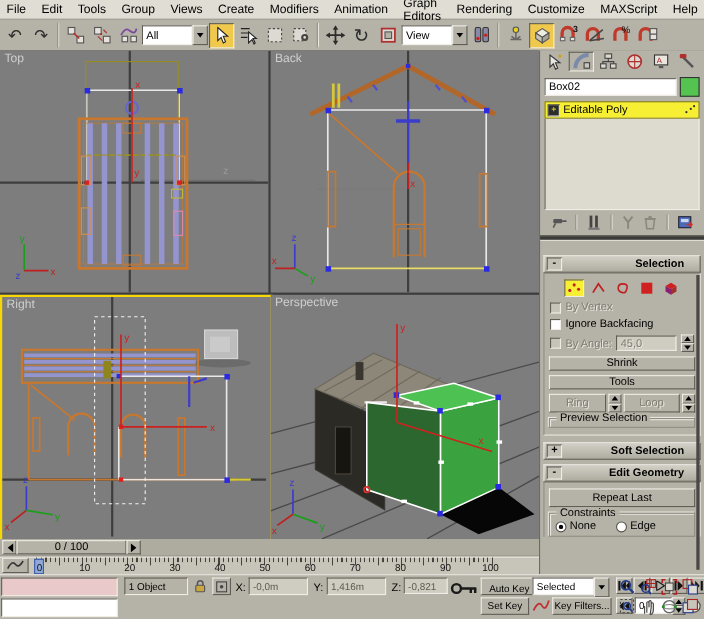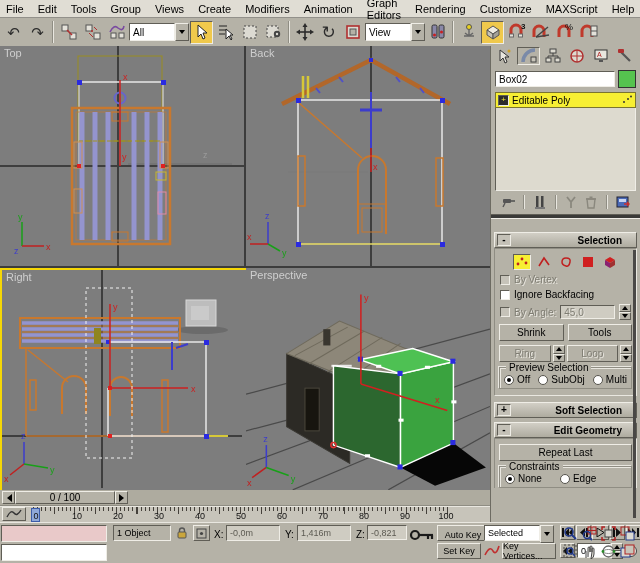--- a/index.html
+++ b/index.html
@@ -664,21 +664,21 @@
           </div>
         <div class="spin" style="height:16px">
             <div class="up">
               <span class="t"></span>
             </div>
             <div class="dn">
               <span class="t"></span>
             </div>
           </div>
       </div>
-      <div style="display:flex;gap:4px;margin:4px 1px;">
+      <div style="display:flex;gap:4px;margin:4px 1px;flex-direction:column;">
         <div class="btn" style="flex:1;height:17px">
             <span>Shrink</span>
           </div>
         <div class="btn" style="flex:1;height:17px">
             <span>Tools</span>
           </div>
       </div>
       <div style="display:flex;gap:2px;margin:4px 1px;align-items:center;">
         <div class="btn dis" style="flex:1;height:17px">
             <span>Ring</span>
@@ -698,34 +698,20 @@
             <div class="up">
               <span class="t"></span>
             </div>
             <div class="dn">
               <span class="t"></span>
             </div>
           </div>
       </div>
       <div class="grp">
         <span class="gtitle">Preview Selection</span>
-        <div style="display:flex;align-items:center;gap:3px;justify-content:space-between;padding:2px 1px 0 1px;">
-          <span style="display:flex;align-items:center;gap:3px">
-              <span class="rad on"></span>
-              <span>Off</span>
-            </span>
-          <span style="display:flex;align-items:center;gap:3px">
-              <span class="rad"></span>
-              <span>SubObj</span>
-            </span>
-          <span style="display:flex;align-items:center;gap:3px">
-              <span class="rad"></span>
-              <span>Multi</span>
-            </span>
-        </div>
       </div>
     </div>
 
     <div class="rollhdr" style="margin-top:6px">
       <span class="pm">+</span>
       <span class="rtitle">Soft Selection</span>
     </div>
 
     <div class="rollhdr" style="margin-top:4px">
       <span class="pm">-</span>
@@ -812,21 +798,21 @@
           <span class="arrdn"></span>
         </div>
     </div>
 
     <div class="sb-abs" style="left:484px;top:21px;">
       <svg width="16" height="14" viewBox="0 0 16 14">
           <path d="M1 11 q5 -10 8 -4 q3 5 6 -5" fill="none" stroke="#c03030" stroke-width="1.6"></path>
         </svg>
     </div>
     <div class="sb-abs btn" style="left:502px;top:20px;width:54px;height:16px;">
-        <span>Key Vertices...</span>
+        <span>Key Filters...</span>
       </div>
 
     <div class="sb-abs" style="left:560px;top:2px;display:flex;gap:1px;">
       <div class="btn" style="width:15px;height:15px">
           <svg width="11" height="9" viewBox="0 0 11 9">
             <rect x="0" y="0" width="2" height="9" fill="#111"></rect>
             <polygon points="7,0 3,4.5 7,9" fill="#111"></polygon>
             <polygon points="11,0 7,4.5 11,9" fill="#111"></polygon>
           </svg>
         </div>

